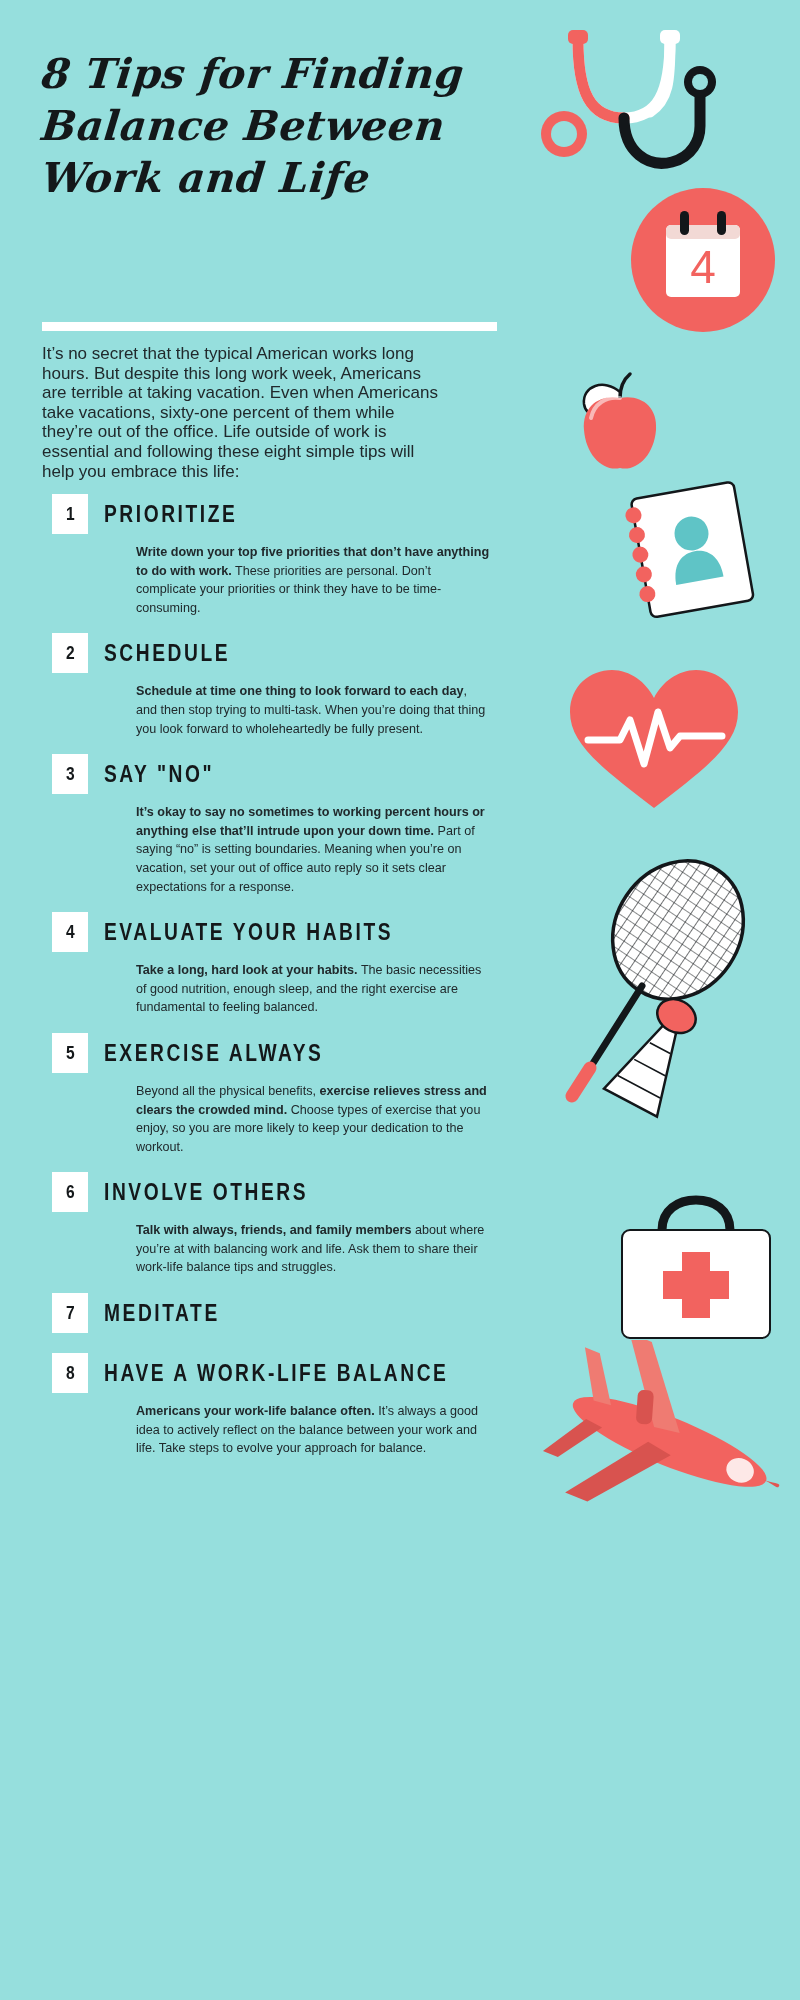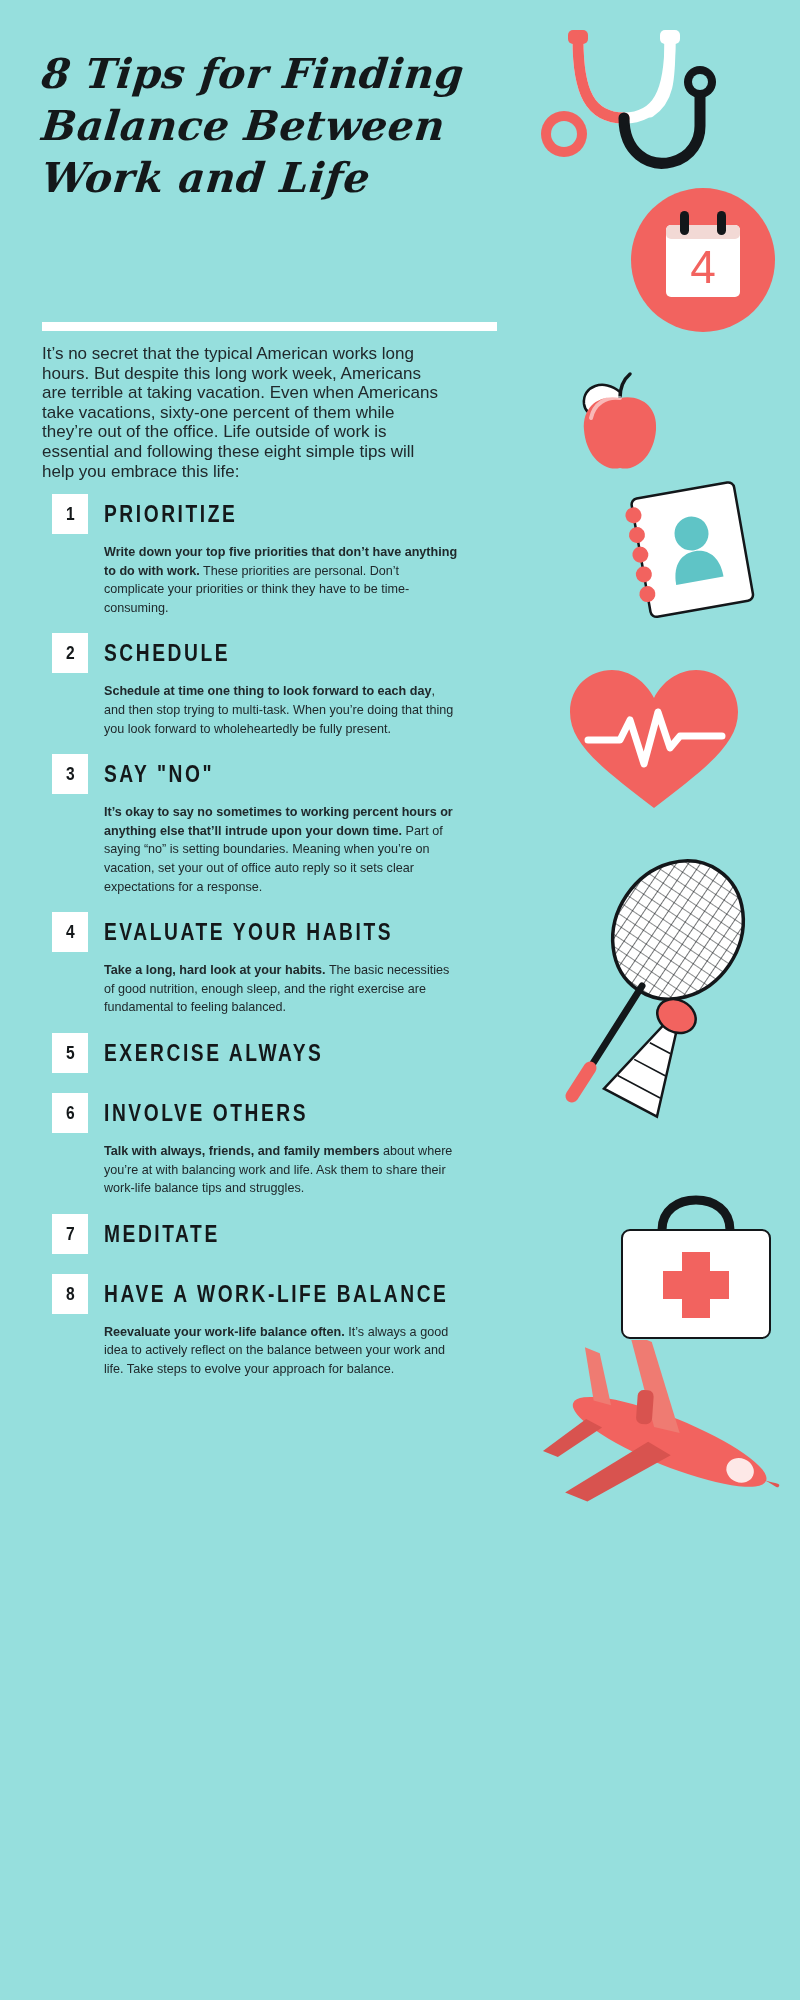--- a/index.html
+++ b/index.html
@@ -96,21 +96,21 @@
     font-weight: 700;
     font-size: 24px;
     line-height: 40px;
     letter-spacing: 3.2px;
     color: #14181a;
     transform: scaleX(0.80);
     transform-origin: left center;
     white-space: nowrap;
   }
   .tip-body {
-    margin-left: 52px;
+    margin-left: 84px;
     margin-top: 9px;
     width: 355px;
     font-size: 12.6px;
     line-height: 18.6px;
     color: #20292c;
   }
   .tip-body b { font-weight: 700; }
 
   
   .art { position: absolute; z-index: 2; pointer-events: none; }
@@ -285,20 +285,21 @@
         </div>
       <div class="tip-head">EVALUATE YOUR HABITS</div>
       <p class="tip-body"><b>Take a long, hard look at your habits.</b><span> The basic necessities of good nutrition, enough sleep, and the right exercise are fundamental to feeling balanced.</span></p>
     </div>
 
     <div class="tip">
       <div class="num-box">
           <span>5</span>
         </div>
       <div class="tip-head">EXERCISE ALWAYS</div>
+      <p class="tip-body"><span>Beyond all the physical benefits, </span><b>exercise relieves stress and clears the crowded mind.</b><span> Choose types of exercise that you enjoy, so you are more likely to keep your dedication to the workout.</span></p>
     </div>
 
     <div class="tip">
       <div class="num-box">
           <span>6</span>
         </div>
       <div class="tip-head">INVOLVE OTHERS</div>
       <p class="tip-body"><b>Talk with always, friends, and family members</b><span> about where you’re at with balancing work and life. Ask them to share their work-life balance tips and struggles.</span></p>
     </div>
 
@@ -307,17 +308,17 @@
           <span>7</span>
         </div>
       <div class="tip-head">MEDITATE</div>
     </div>
 
     <div class="tip">
       <div class="num-box">
           <span>8</span>
         </div>
       <div class="tip-head">HAVE A WORK-LIFE BALANCE</div>
-      <p class="tip-body"><b>Reevaluate your work-life balance often.</b><span> It’s always a good idea to actively reflect on the balance between your work and life. Take steps to evolve your approach for  balance.</span></p>
+      <p class="tip-body"><b>Americans your work-life balance often.</b><span> It’s always a good idea to actively reflect on the balance between your work and life. Take steps to evolve your approach for  balance.</span></p>
     </div>
 
   </div>
 </div>
 
 </body></html>

